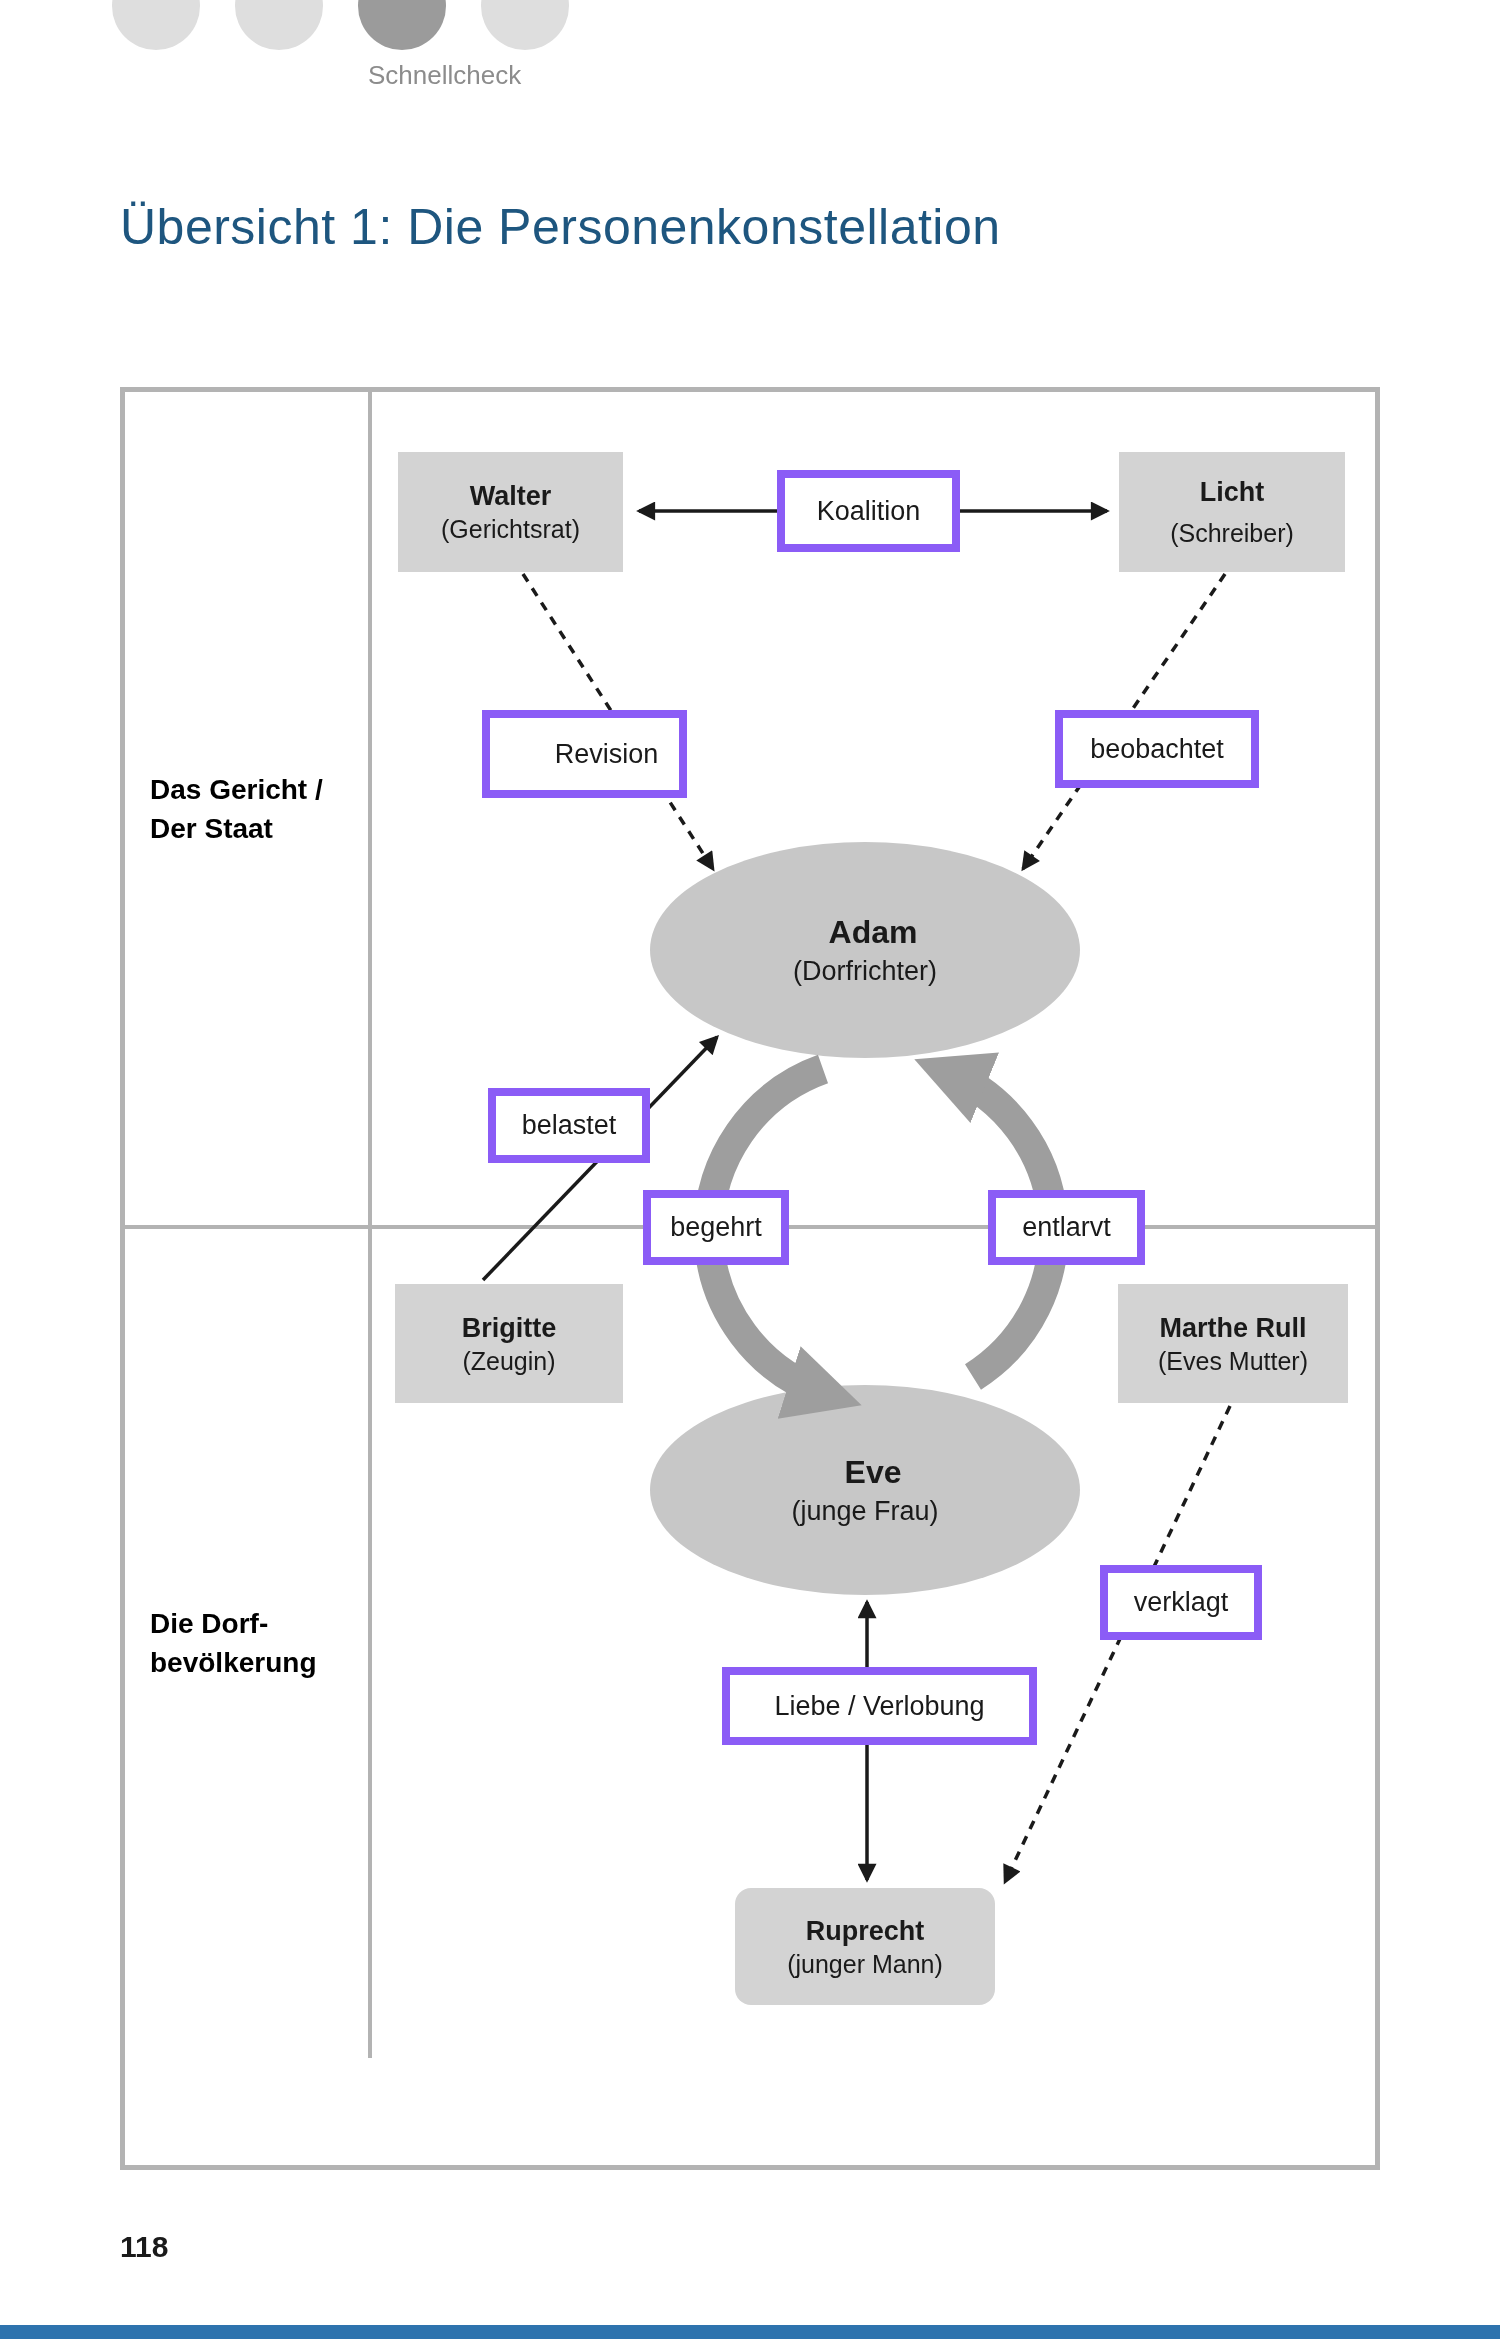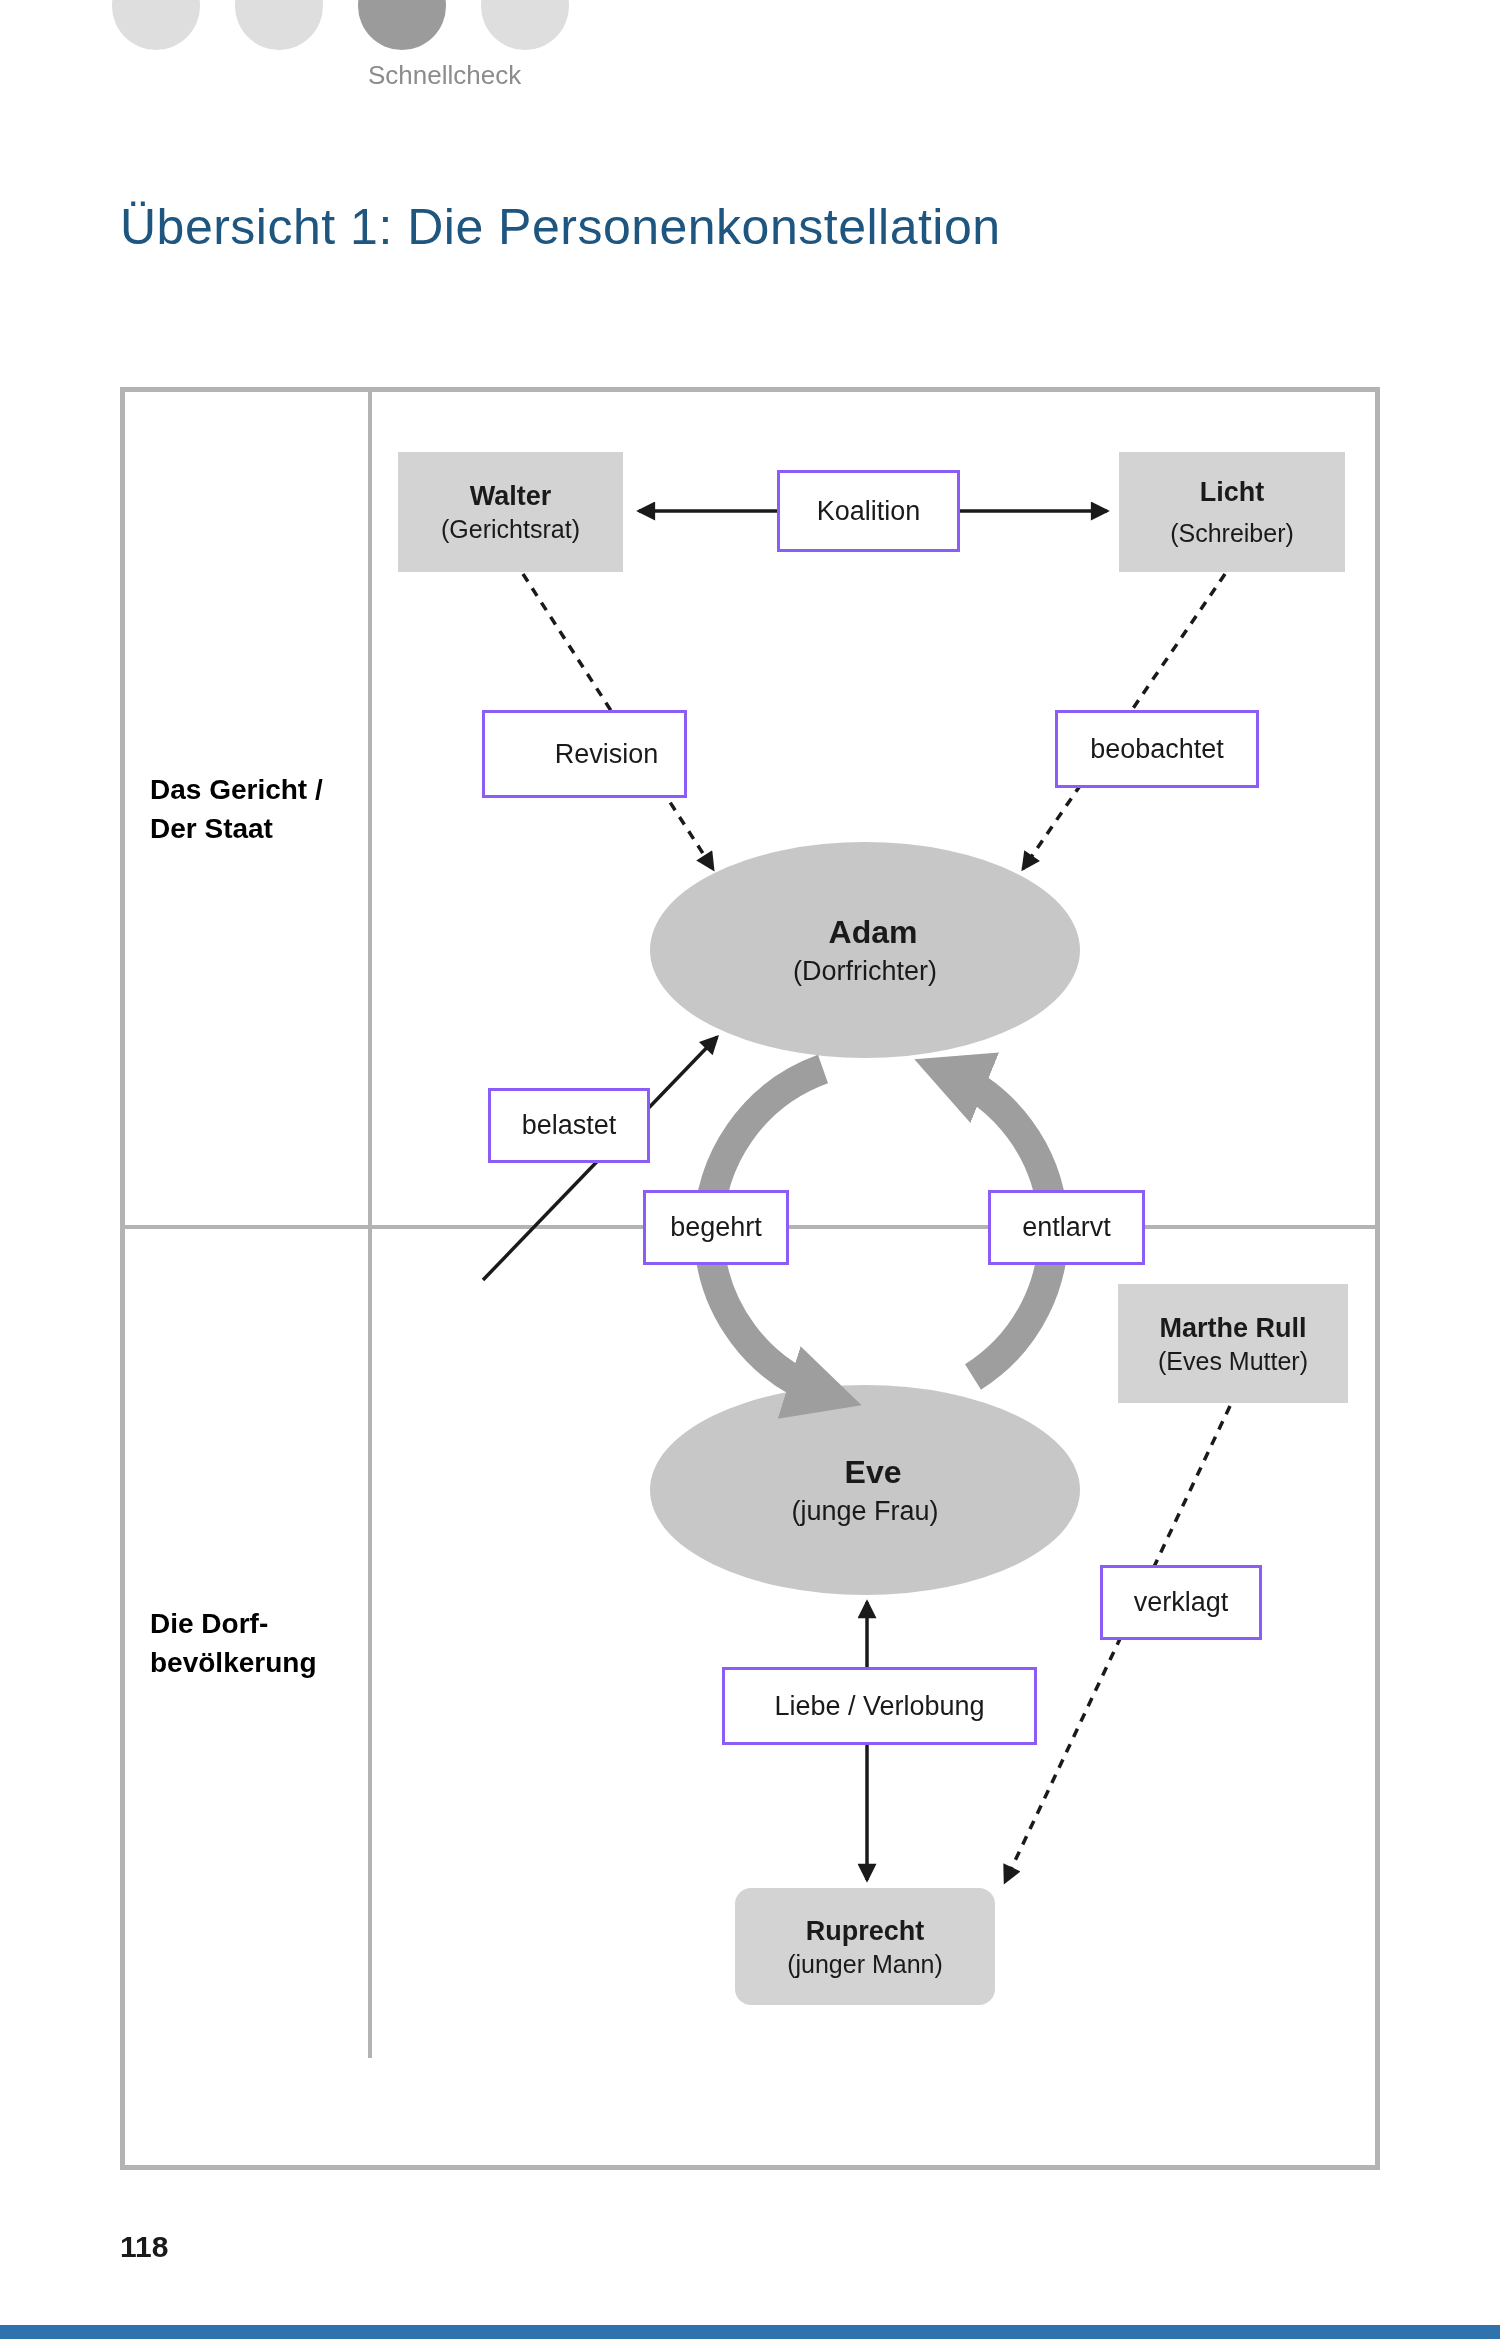--- a/index.html
+++ b/index.html
@@ -25,21 +25,21 @@
   #label-village{left:25px;top:1212px;}
   
   .node{position:absolute;background:#d3d3d3;display:flex;flex-direction:column;
     align-items:center;justify-content:center;text-align:center;}
   .node .name{font-weight:bold;font-size:27px;line-height:34px;}
   .node .role{font-size:25px;line-height:32px;}
   .ellipse{position:absolute;background:#c7c7c7;border-radius:50%;display:flex;
     flex-direction:column;align-items:center;justify-content:center;text-align:center;}
   .ellipse .name{font-weight:bold;font-size:32px;line-height:42px;margin-left:16px;}
   .ellipse .role{font-size:27px;line-height:36px;}
-  .rel{position:absolute;background:#fff;border:3px solid #8b5cf6;display:flex;
+  .rel{position:absolute;background:#fff;border:8px solid #8b5cf6;display:flex;
     align-items:center;justify-content:center;font-size:27px;box-sizing:border-box;}
   
   #node-walter{left:273px;top:60px;width:225px;height:120px;}
   #node-licht{left:994px;top:60px;width:226px;height:120px;gap:8px;}
   #rel-koalition{left:652px;top:78px;width:183px;height:82px;}
   #rel-revision{left:357px;top:318px;width:205px;height:88px;padding-left:44px;}
   #rel-beobachtet{left:930px;top:318px;width:204px;height:78px;}
   #node-adam{left:525px;top:450px;width:430px;height:216px;}
   #rel-belastet{left:363px;top:696px;width:162px;height:75px;}
   #rel-begehrt{left:518px;top:798px;width:146px;height:75px;}
@@ -111,20 +111,24 @@
   </svg>
 
   <div class="node" id="node-walter">
     <div class="name">Walter</div>
     <div class="role">(Gerichtsrat)</div>
   </div>
   <div class="node" id="node-licht">
     <div class="name">Licht</div>
     <div class="role">(Schreiber)</div>
   </div>
+  <div class="node" id="node-brigitte">
+    <div class="name">Brigitte</div>
+    <div class="role">(Zeugin)</div>
+  </div>
   <div class="node" id="node-marthe">
     <div class="name">Marthe Rull</div>
     <div class="role">(Eves Mutter)</div>
   </div>
   <div class="node" id="node-ruprecht">
     <div class="name">Ruprecht</div>
     <div class="role">(junger Mann)</div>
   </div>
 
   <div class="rel" id="rel-koalition">Koalition</div>

